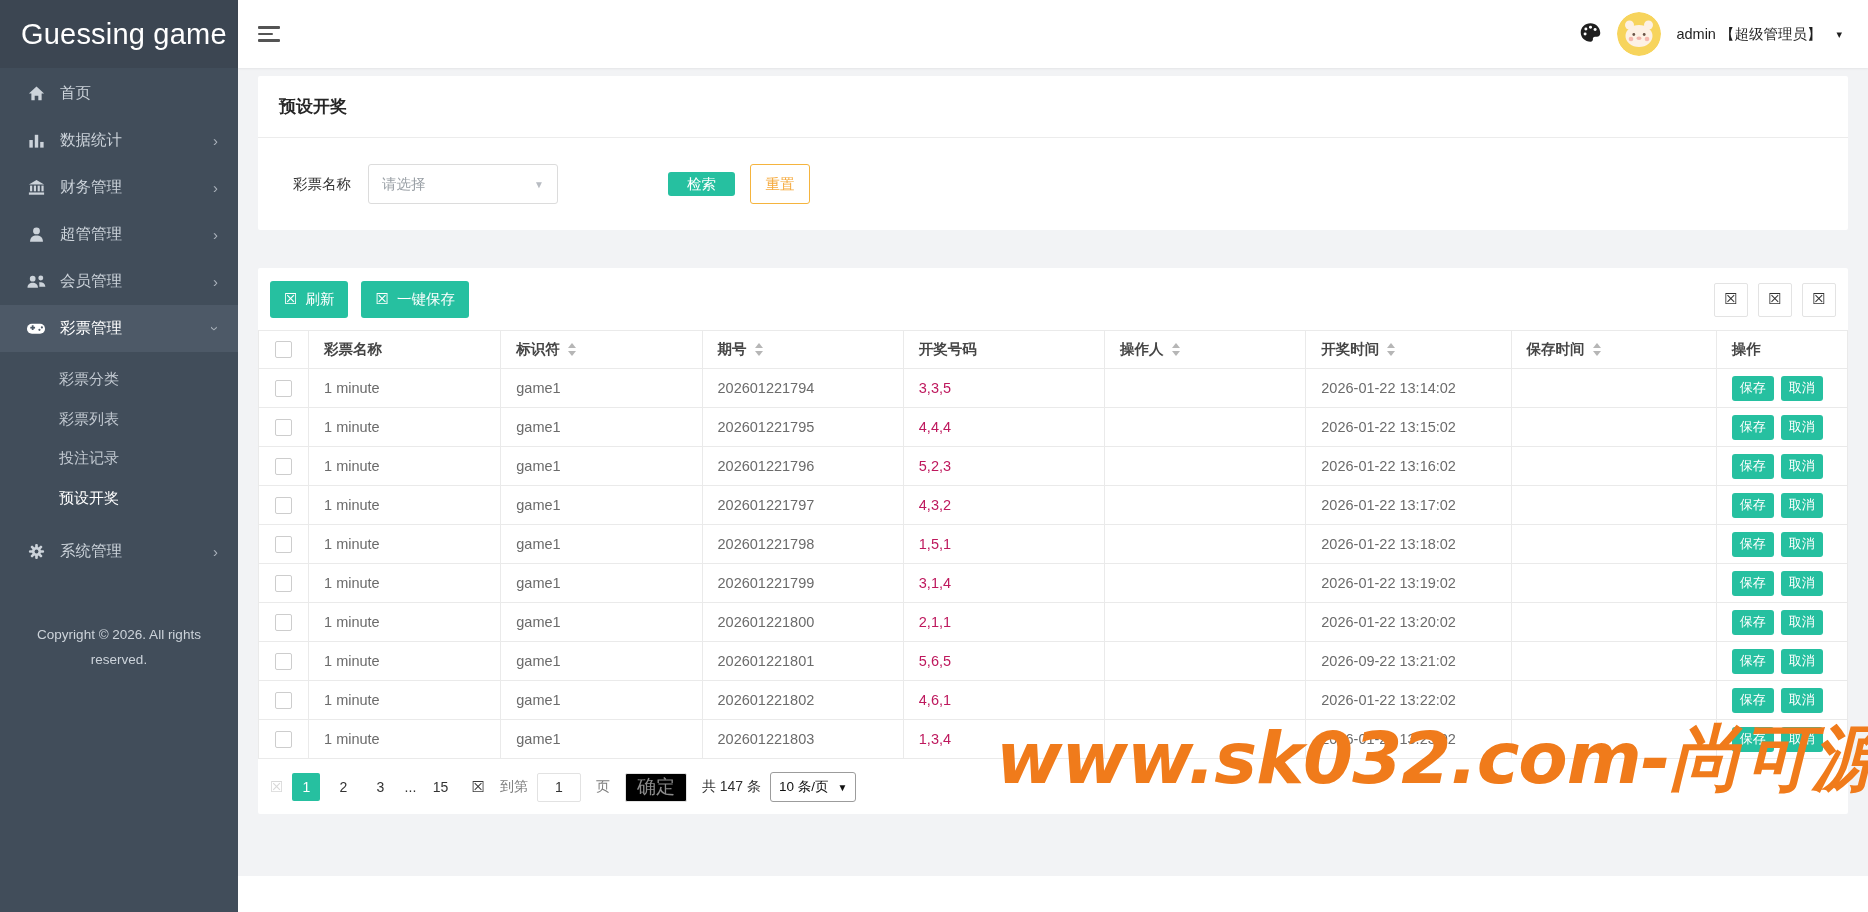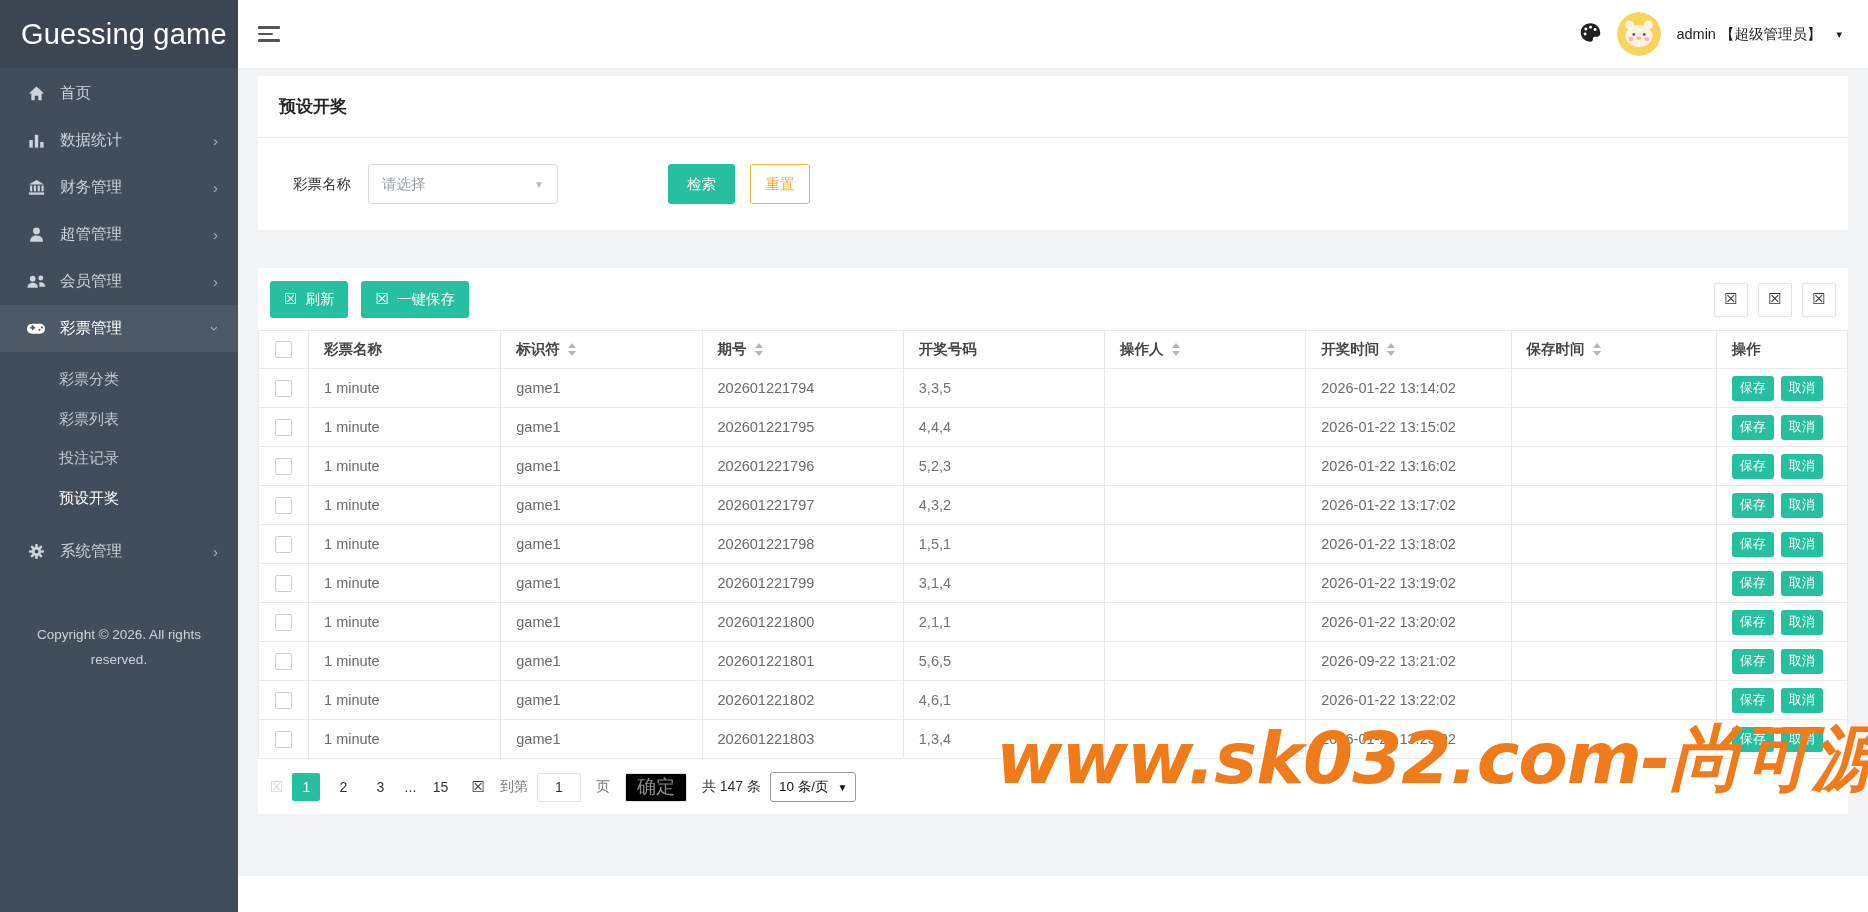--- a/index.html
+++ b/index.html
@@ -36,21 +36,21 @@
   .content { flex:1; padding:8px 20px 0; position:relative; min-height:0; }
   .card { background:#fff; border-radius:2px; }
 
   
   .card-title { height:62px; line-height:62px; padding-left:21px; font-size:17px; font-weight:bold; color:#262626; border-bottom:1px solid #ececec; }
   .filter-row { display:flex; align-items:center; height:92px; padding-left:35px; }
   .filter-label { font-size:14.5px; color:#333; margin-right:17px; }
   .select-box { width:190px; height:40px; border:1px solid #dcdcdc; border-radius:3px; background:#fff; display:flex; align-items:center; justify-content:space-between; padding:0 13px; font-size:14.5px; color:#9aa0a6; cursor:pointer; }
   .select-caret { color:#b8bcc2; font-size:10px; }
   .btn { border:none; border-radius:3px; font-size:14.5px; cursor:pointer; font-family:inherit; }
-  .btn-search { margin-left:110px; width:67px; height:40px; background:#26c0a0; color:#fff; }
+  .btn-search { margin-left:110px; width:67px; height:24px; background:#26c0a0; color:#fff; }
   .btn-reset { margin-left:15px; width:60px; height:40px; background:#fff; border:1px solid #f5b43e; color:#f5a93c; }
 
   
   .table-card { margin-top:38px; padding-bottom:6px; }
   .toolbar { display:flex; align-items:center; padding:13px 12px 12px; }
   .btn-tool { height:37px; padding:0 14px; background:#26c0a0; color:#fff; display:flex; align-items:center; gap:8px; margin-right:13px; }
   .glyph { font-family:"DejaVu Sans", sans-serif; font-size:15px; line-height:1; }
   .tool-icons { margin-left:auto; display:flex; gap:10px; }
   .icon-btn { width:34px; height:34px; background:#fff; border:1px solid #e3e3e3; border-radius:2px; color:#333; font-size:15px; display:flex; align-items:center; justify-content:center; cursor:pointer; }
 
@@ -58,21 +58,21 @@
   th, td { border:1px solid #eaeaea; padding:0 0 0 15px; text-align:left; overflow:hidden; white-space:nowrap; }
   th { height:38px; font-size:14.5px; color:#454545; font-weight:bold; }
   td { height:39px; font-size:14.5px; color:#6b6b6b; }
   .col-check { text-align:center; padding:0; }
   .checkbox { width:17px; height:17px; border:1px solid #cdcdcd; border-radius:2px; background:#fff; display:inline-block; vertical-align:middle; cursor:pointer; }
   .th-wrap { display:inline-flex; align-items:center; }
   .sort { display:inline-flex; flex-direction:column; gap:2.5px; margin-left:8px; cursor:pointer; }
   .sort i { width:0; height:0; border-left:4.5px solid transparent; border-right:4.5px solid transparent; }
   .sort .up { border-bottom:5px solid #b6b6b6; }
   .sort .dn { border-top:5px solid #b6b6b6; }
-  td.numbers { color:#737373;margin-top:24px; }
+  td.numbers { color:#be185d;margin-top:24px; }
   .row-btn { height:25px; padding:0 8px; background:#26c0a0; color:#fff; font-size:13px; margin-right:7px; border-radius:3px; }
 
   
   .pagination { display:flex; align-items:center; gap:9px; padding:13px 12px 6px; font-size:14px; color:#333; }
   .page-nav { font-size:15px; font-family:"DejaVu Sans", sans-serif; cursor:pointer; }
   .page-nav.prev { color:#d8d8d8; }
   .page-nav.next { color:#3a3a3a; margin-left:8px; }
   .page-num { min-width:28px; height:28px; padding:0 5px; display:flex; align-items:center; justify-content:center; cursor:pointer; border-radius:2px; }
   .page-num.active { background:#26c0a0; color:#fff; }
   .page-num.dots { cursor:default; min-width:14px; padding:0; }

